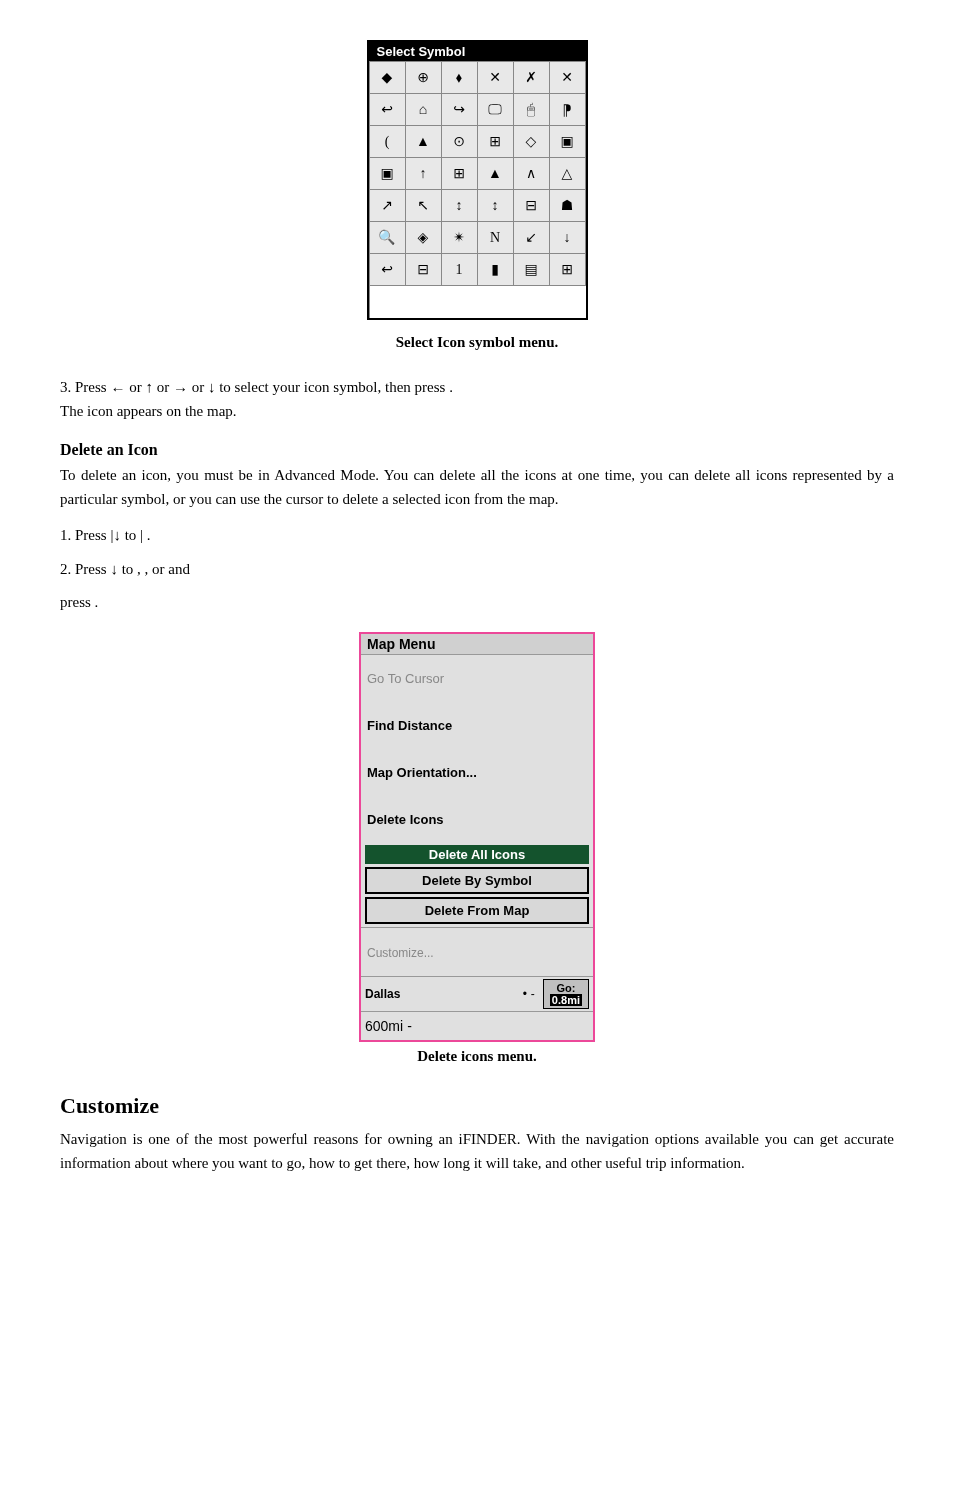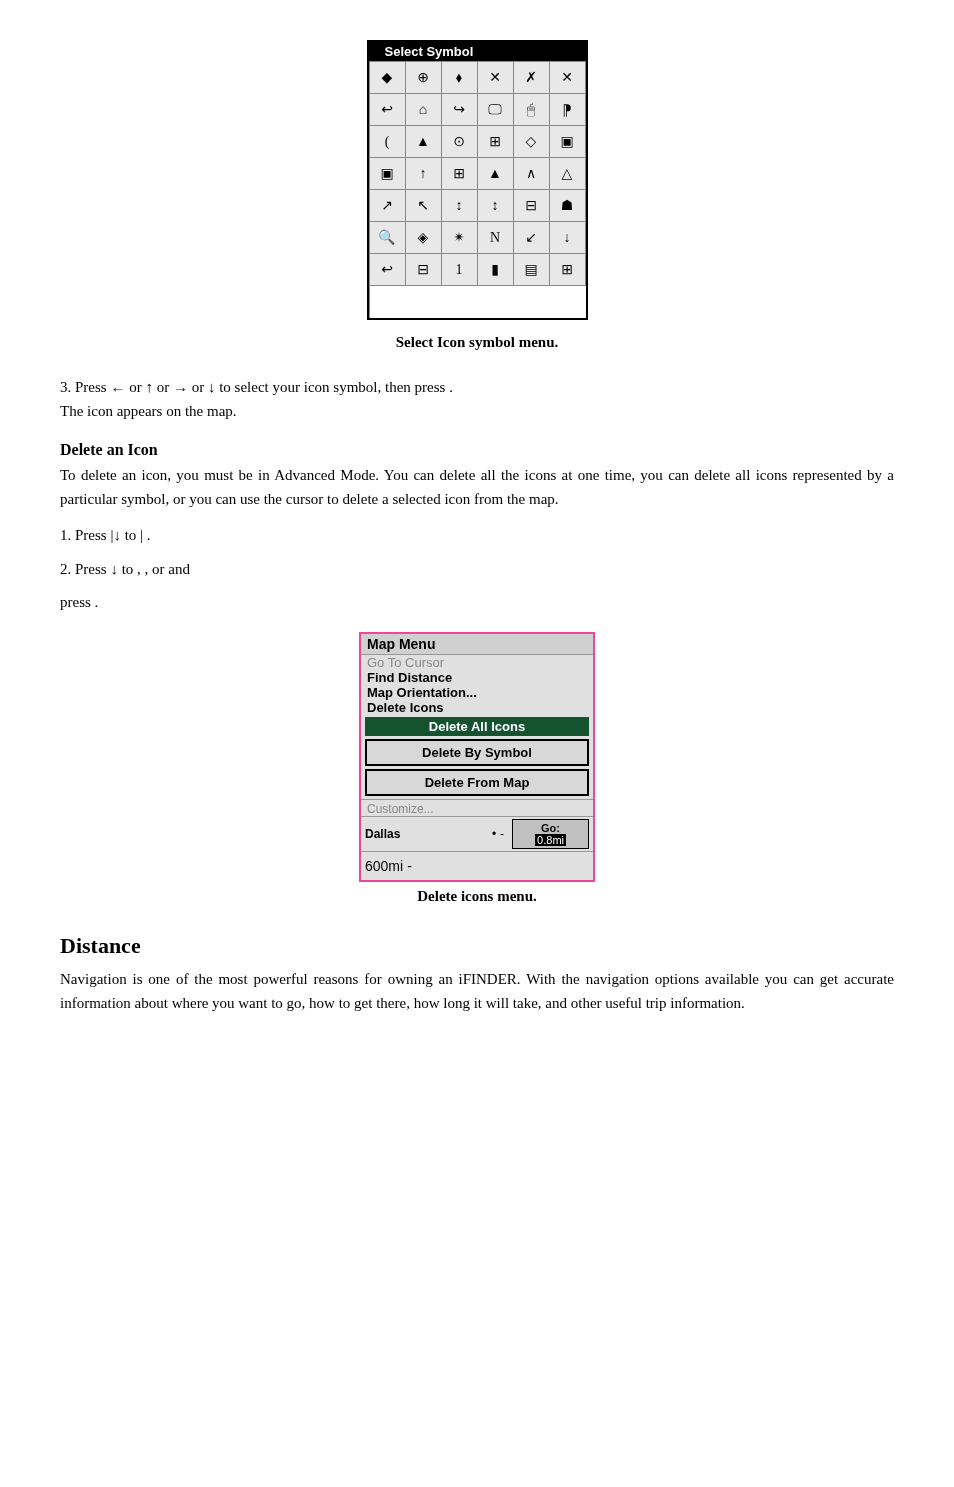--- a/index.html
+++ b/index.html
@@ -31,21 +31,21 @@
       display: inline-block;
       margin-bottom: 8px;
     }
 
     .symbol-title-bar {
       background: #000;
       color: #fff;
       font-family: Arial, sans-serif;
       font-size: 13px;
       font-weight: bold;
-      padding: 2px 16px;
+      padding: 2px 8px;
       display: block;
     }
 
     .symbol-grid {
       display: grid;
       grid-template-columns: repeat(6, 36px);
       grid-template-rows: repeat(8, 32px);
       border-left: 1px solid #888;
       border-top: 1px solid #888;
     }
@@ -116,21 +116,21 @@
 
     .map-menu-title {
       background: #d0d0d0;
       font-weight: bold;
       padding: 2px 6px;
       border-bottom: 1px solid #999;
       font-size: 14px;
     }
 
     .map-menu-item {
-      padding: 0 6px;
+      padding: 16px 6px;
       color: #888;
       font-size: 13px;
     }
 
     .map-menu-item.active {
       color: #000;
       font-weight: bold;
     }
 
     .map-menu-item.selected-bg {
@@ -166,21 +166,21 @@
       border-top: 1px solid #999;
     }
 
     .map-menu-status-city {
       font-weight: bold;
       flex: 1;
     }
 
     .map-menu-status-go {
       border: 1px solid #000;
-      padding: 2px 22px;
+      padding: 2px 6px;
       font-size: 12px;
       font-weight: bold;
       text-align: center;
       background: #c0c0c0;
       margin-left: 4px;
     }
 
     .map-menu-status-go span {
       display: block;
       font-weight: bold;
@@ -294,28 +294,28 @@
       <div class="map-menu-item outlined">Delete By Symbol</div>
       <div class="map-menu-item outlined">Delete From Map</div>
       <div class="map-menu-separator"></div>
       <div class="map-menu-item" style="color:#888; font-size:12px;">Customize...</div>
       <div class="map-menu-status">
         <span class="map-menu-status-city">Dallas</span>
         <span style="margin:0 4px;">•</span>
         <span style="margin-right:4px;">-</span>
         <div class="map-menu-status-go">
           <div style="font-size:11px;color:#000;font-weight:bold;">Go:</div>
-          <span style="font-size:11px;font-weight:normal;background:#000;color:#fff;padding:0 2px;display:block;">0.8mi</span>
+          <span style="font-size:11px;font-weight:bold;background:#000;color:#fff;padding:0 2px;display:block;">0.8mi</span>
         </div>
       </div>
       <div class="map-menu-bottom">
         <span>600mi</span>
         <span style="margin:0 4px;">-</span>
       </div>
     </div>
     <div class="figure-caption">Delete icons menu.</div>
   </div>
 
-  <div class="main-heading">Distance</div>
+  <div class="main-heading">Customize</div>
 
   <div class="body-text">Navigation is one of the most powerful reasons for owning an iFINDER. With the navigation options available you can get accurate information about where you want to go, how to get there, how long it will take, and other useful trip information.</div>
 
 </div>
 
 </body></html>

